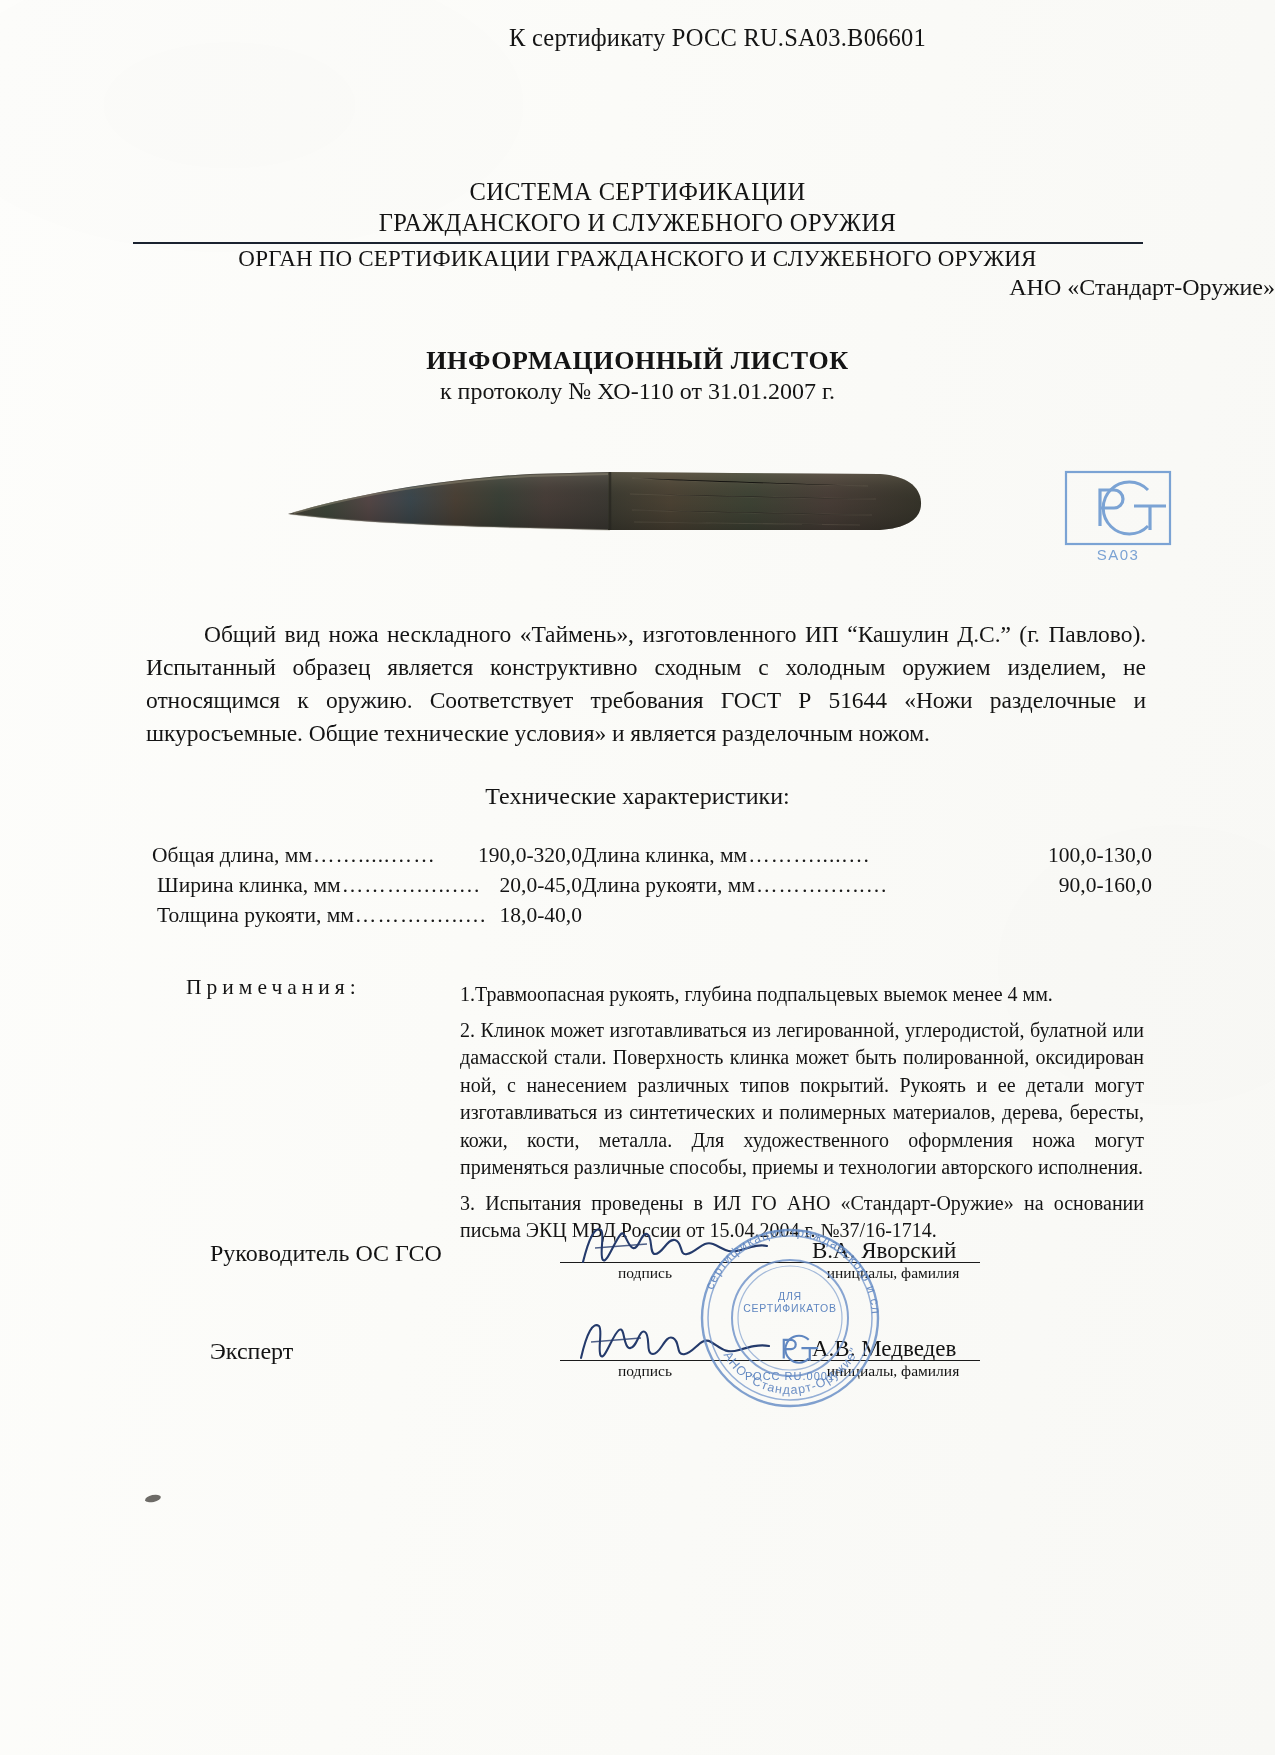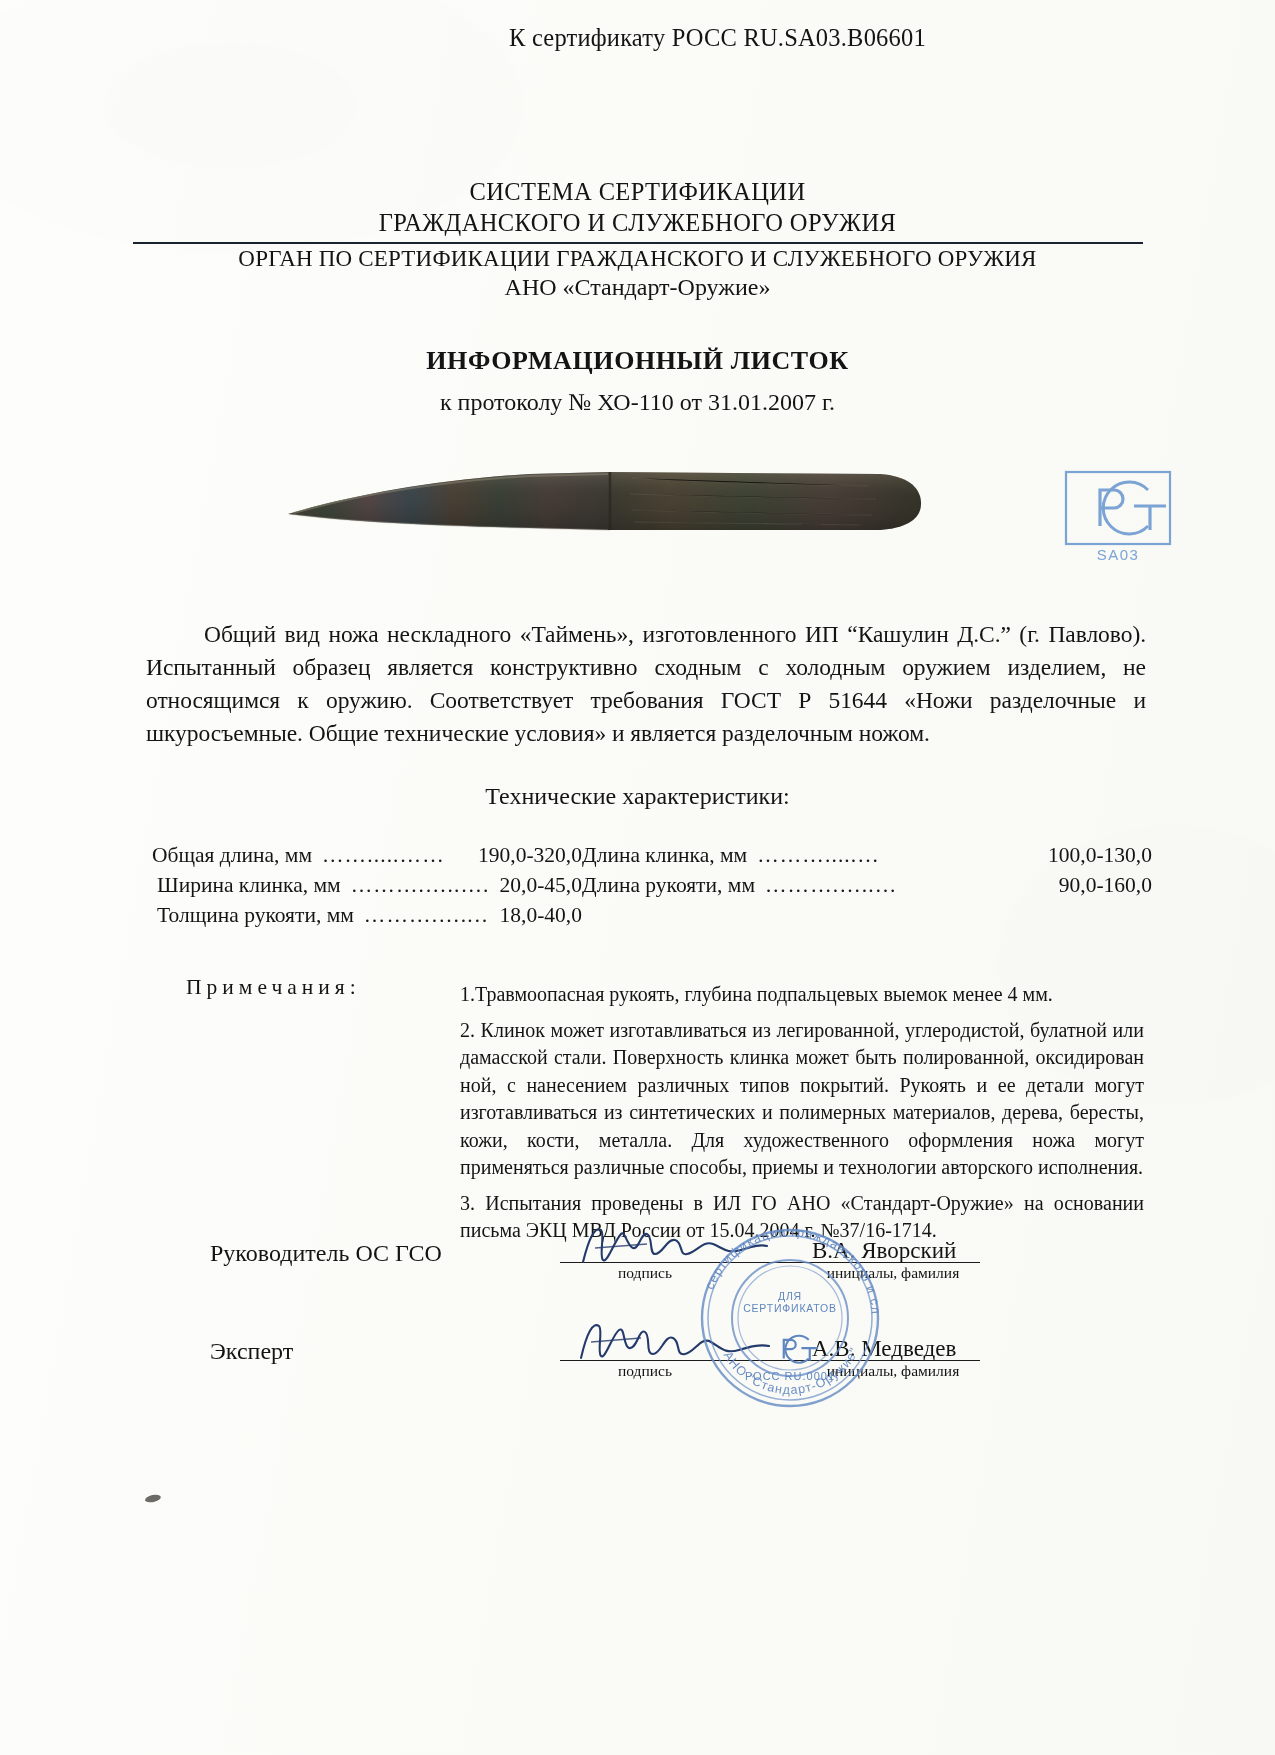--- a/index.html
+++ b/index.html
@@ -77,21 +77,21 @@
     text-align: center;
     font-size: 23px;
     letter-spacing: .2px;
     line-height: 30px;
   }
   .org-name {
     position: absolute;
     top: 272px;
     left: 0;
     width: 1275px;
-    text-align: center;
+    text-align: right;
     font-size: 24px;
     line-height: 30px;
   }
   .attestat {
     position: absolute;
     top: 300px;
     left: 0;
     width: 1275px;
     text-align: center;
     font-size: 20.5px;
@@ -104,21 +104,21 @@
     top: 346px;
     left: 0;
     width: 1275px;
     text-align: center;
     font-size: 26px;
     font-weight: 700;
     letter-spacing: .6px;
   }
   .doc-subtitle {
     position: absolute;
-    top: 389px;
+    top: 378px;
     left: 0;
     width: 1275px;
     text-align: center;
     font-size: 24px;
   }
 
   
   .knife-wrap {
     position: absolute;
     top: 452px;
@@ -171,21 +171,20 @@
     grid-template-columns: 430px 1fr;
     column-gap: 0px;
     row-gap: 0px;
     font-size: 21.5px;
     line-height: 30px;
   }
   .spec-cell {
     display: flex;
     align-items: baseline;
     white-space: nowrap;
-    gap: 9px;
   }
   .spec-cell.col2 { padding-left: 5px; }
   .spec-label { flex: 0 0 auto; }
   .spec-dots {
     flex: 1 1 auto;
     overflow: hidden;
     letter-spacing: 1.1px;
     margin: 0 1px;
     color: #1a1a1a;
   }

